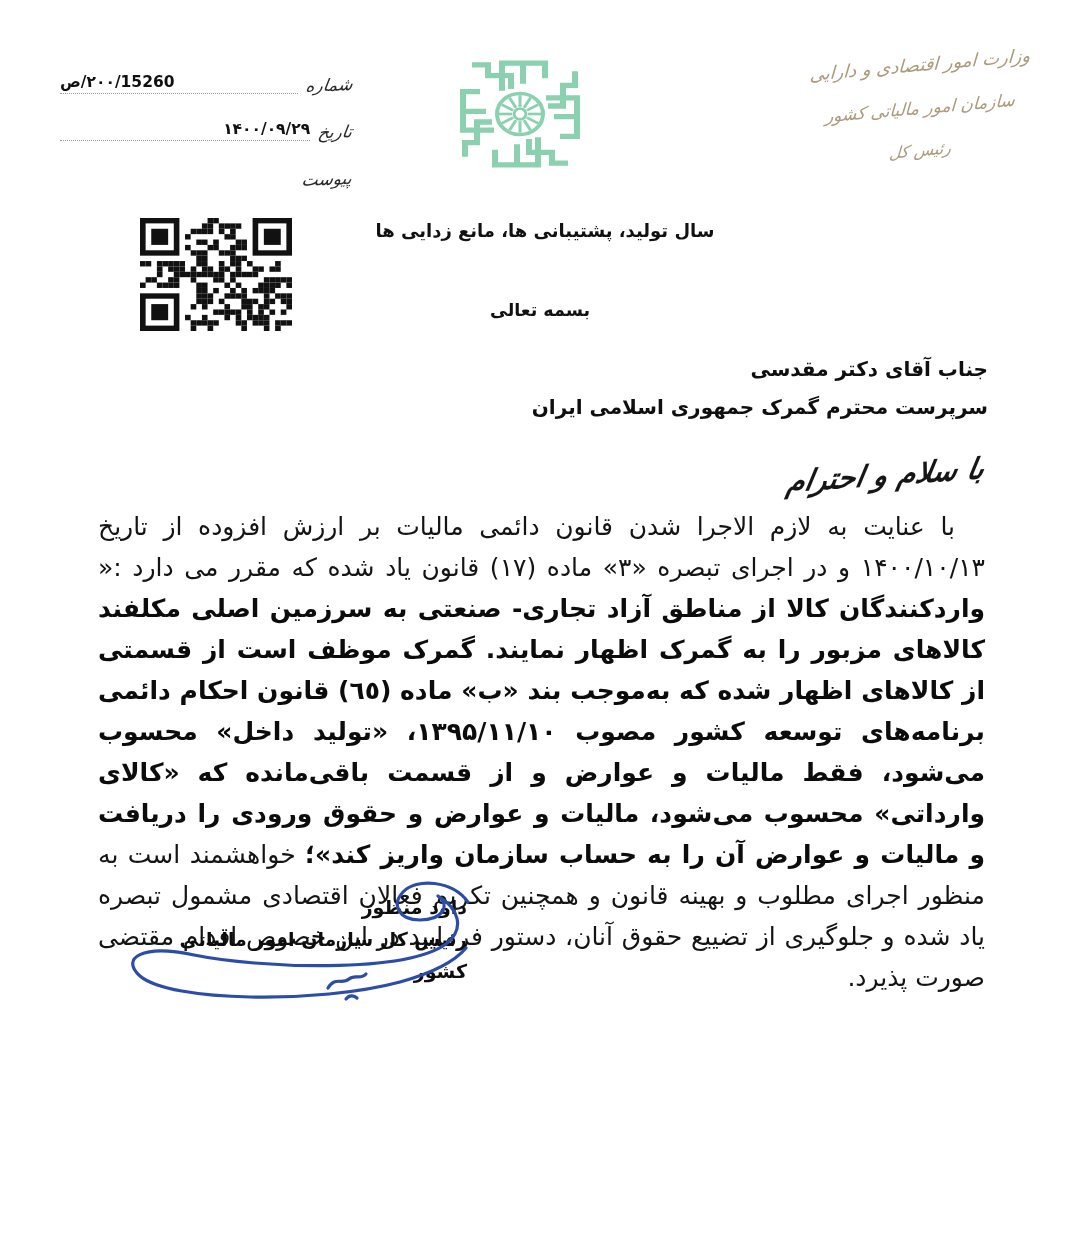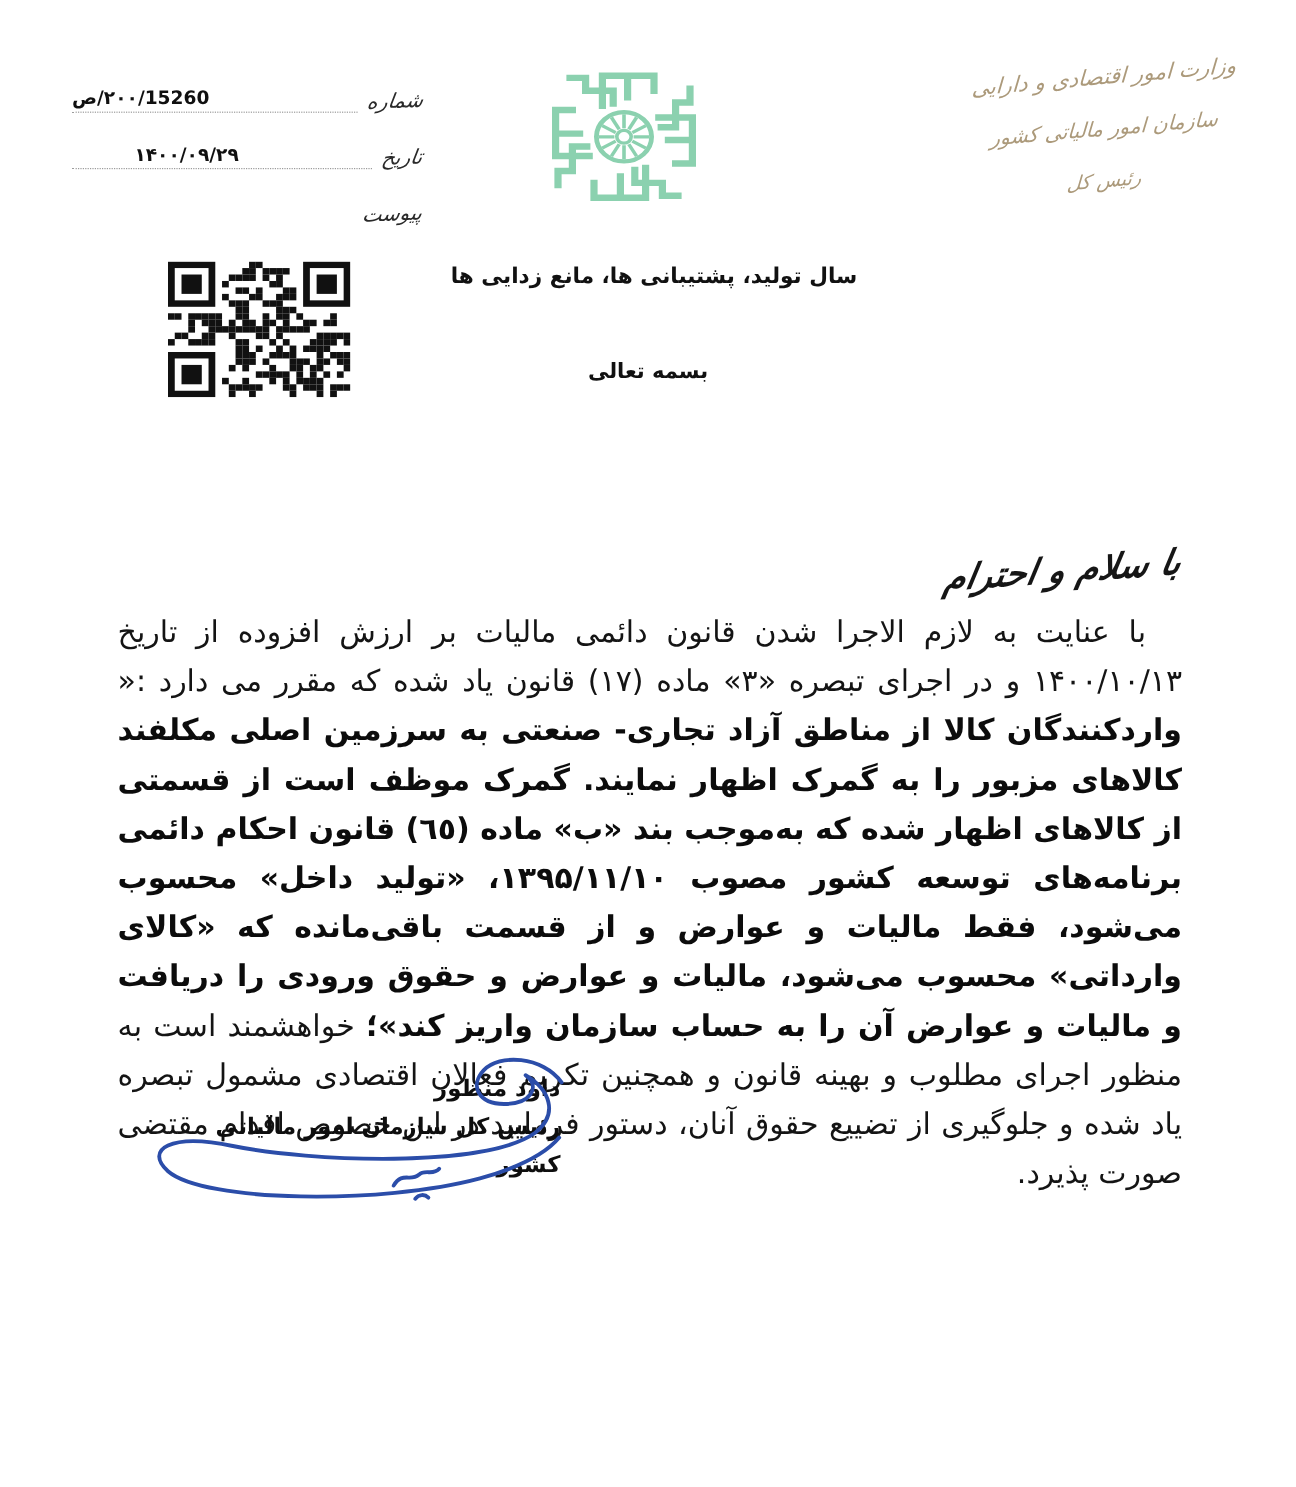--- a/index.html
+++ b/index.html
@@ -9,21 +9,21 @@
   }
   
   .meta{position:absolute;left:60px;top:62px;width:292px;direction:rtl;}
   .meta-row{display:flex;align-items:flex-end;height:32px;margin-bottom:15px;}
   .meta-label{
     font-style:italic;transform:skewX(-10deg) rotate(-2deg);
     font-size:17px;color:#2a2a2a;padding-left:8px;white-space:nowrap;line-height:1;
   }
   .meta-line{flex:1;border-bottom:1.5px dotted #9b9b9b;display:flex;align-items:flex-end;height:100%;}
   .meta-line.v-left{justify-content:flex-end;}
-  .meta-line.v-mid{justify-content:flex-end;padding-left:52px;}
+  .meta-line.v-mid{padding-left:52px;}
   .meta-line.v-right{justify-content:flex-start;padding-right:4px;}
   .meta-value{font-weight:bold;font-size:15.5px;color:#101010;line-height:1;padding-bottom:3px;white-space:nowrap;}
   
   .org{position:absolute;top:56px;right:10px;width:300px;color:#ac9a7b;text-align:center;}
   .org div{
     font-style:italic;transform:rotate(-5deg) skewX(-8deg);
     white-space:nowrap;line-height:1;
   }
   .org .l1{font-size:18px;margin-bottom:26px;}
   .org .l2{font-size:17px;margin-bottom:26px;}
@@ -308,20 +308,24 @@
         <rect x="118.22222222222223" y="5.380952380952381" width="28.14814814814815" height="26.904761904761905" fill="#fff"></rect>
         <rect x="123.85185185185185" y="10.761904761904763" width="16.88888888888889" height="16.142857142857146" fill="#111"></rect>
         <rect x="0" y="75.33333333333334" width="39.407407407407405" height="37.66666666666667" fill="#111"></rect>
         <rect x="5.62962962962963" y="80.71428571428572" width="28.14814814814815" height="26.904761904761905" fill="#fff"></rect>
         <rect x="11.25925925925926" y="86.0952380952381" width="16.88888888888889" height="16.142857142857146" fill="#111"></rect>
       </svg>
   </div>
 
   <div class="besmellah">بسمه تعالی</div>
 
+  <div class="recipient">
+    <div>جناب آقای دکتر مقدسی</div>
+    <div>سرپرست محترم گمرک جمهوری اسلامی ایران</div>
+  </div>
 
   <div class="salutation">با سلام و احترام</div>
 
   <div class="body-text">
     <span>با عنایت به لازم الاجرا شدن قانون دائمی مالیات بر ارزش افزوده از تاریخ ۱۴۰۰/۱۰/۱۳ و در اجرای تبصره «۳» ماده (۱۷) قانون یاد شده که مقرر می دارد :«</span>
     <b>واردکنندگان کالا از مناطق آزاد تجاری- صنعتی به سرزمین اصلی مکلفند کالاهای مزبور را به گمرک اظهار نمایند. گمرک موظف است از قسمتی از کالاهای اظهار شده که به‌موجب بند «ب» ماده (٦٥) قانون احکام دائمی برنامه‌های توسعه کشور مصوب ۱۳۹۵/۱۱/۱۰، «تولید داخل» محسوب می‌شود، فقط مالیات و عوارض و از قسمت باقی‌مانده که «کالای وارداتی» محسوب می‌شود، مالیات و عوارض و حقوق ورودی را دریافت و مالیات و عوارض آن را به حساب سازمان واریز کند»؛</b>
     <span>خواهشمند است به منظور اجرای مطلوب و بهینه قانون و همچنین تکریم فعالان اقتصادی مشمول تبصره یاد شده و جلوگیری از تضییع حقوق آنان، دستور فرمایید در این خصوص اقدام مقتضی صورت پذیرد.</span>
   </div>
 
   <div class="sig-block">

